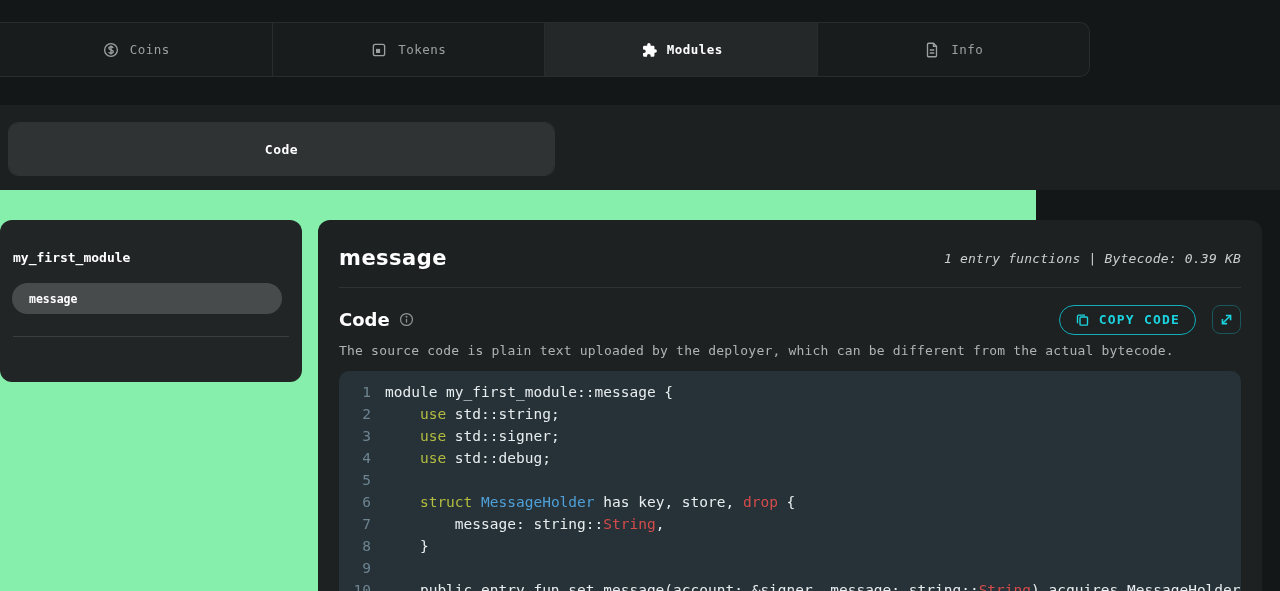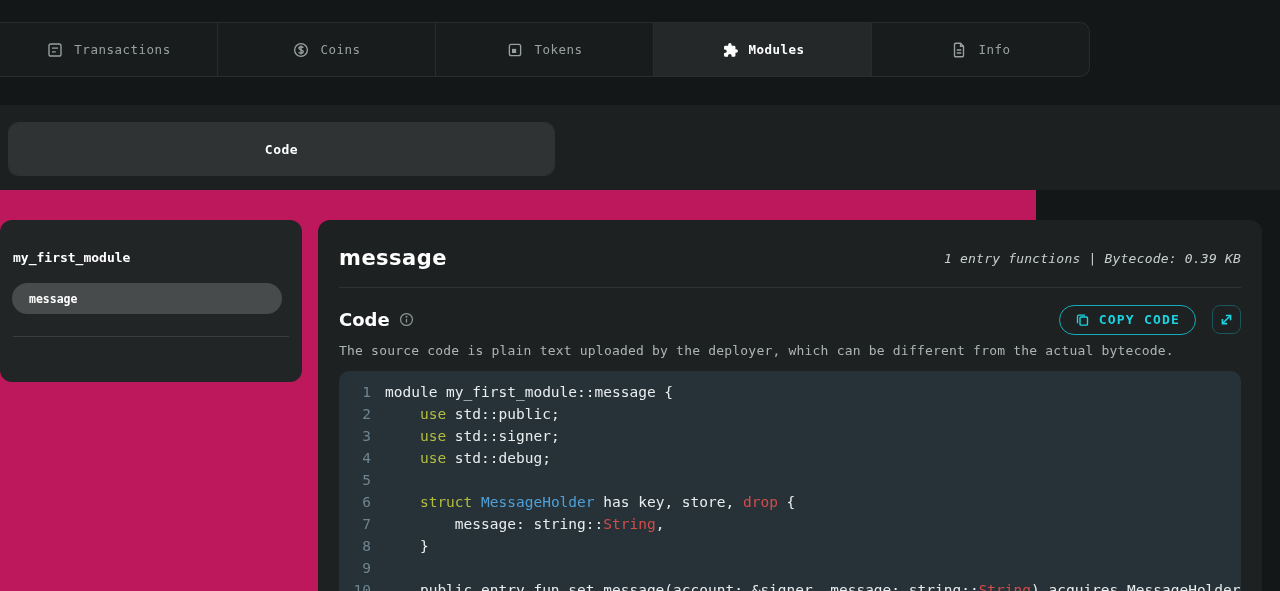--- a/index.html
+++ b/index.html
@@ -34,21 +34,21 @@
   }
   .subtab {
     flex:1; display:flex; align-items:center; justify-content:center;
     color:#9aa0a0; font-size:13px; letter-spacing:0.5px;
     border-right:1px solid #2e3232; cursor:pointer;
   }
   .subtab:last-child { border-right:none; }
   .subtab.active { background:#2f3333; color:#ffffff; font-weight:bold; }
 
   
-  .content { position:absolute; left:0; top:190px; width:1036px; height:401px; background:#be185d;padding-left:6px; }
+  .content { position:absolute; left:0; top:190px; width:1036px; height:401px; background:#86efac;padding-left:6px; }
 
   .sidebar-card {
     position:absolute; left:0; top:30px; width:302px; height:162px;
     background:#222525; border-radius:12px;
   }
   .module-name { position:absolute; left:13px; top:30px; font-size:13px; font-weight:bold; color:#fff; }
   .sidebar-items { position:absolute; left:12px; top:63px; width:270px; }
   .module-item {
     height:31px; width:270px; background:#474b4b; border-radius:16px;
     display:flex; align-items:center; padding-left:17px;
@@ -102,30 +102,20 @@
   .ln { width:32px; text-align:right; color:#6e8491; flex-shrink:0; user-select:none; }
   .lc { padding-left:14px; color:#e8edef; }
   .tok-k { color:var(--tok-keyword,#b3bc3f); }
   .tok-t { color:var(--tok-type,#4fa0d8); }
   .tok-r { color:var(--tok-red,#d54b4b); }
 </style>
 </head>
 <body>
 
 <nav class="topnav">
-    <div class="tab">
-      <span class="nav-icon" style="display:flex;">
-        <svg viewBox="0 0 24 24" fill="none" stroke="currentColor" stroke-width="1.8">
-          <rect x="4" y="4" width="16" height="16" rx="2.5"></rect>
-          <line x1="8" y1="9.5" x2="16" y2="9.5"></line>
-          <line x1="8" y1="14.5" x2="13" y2="14.5"></line>
-        </svg>
-      </span>
-      <span class="nav-label">Transactions</span>
-    </div>
     <div class="tab">
       <span class="nav-icon" style="display:flex;">
         <svg viewBox="0 0 24 24" fill="none" stroke="currentColor" stroke-width="1.8">
           <circle cx="12" cy="12" r="8.5"></circle>
           <path d="M15 9.2c-0.6-1-1.7-1.5-3-1.5-1.6 0-2.8 0.8-2.8 2.1 0 2.8 5.8 1.5 5.8 4.3 0 1.3-1.3 2.2-3 2.2-1.4 0-2.6-0.6-3.2-1.6"></path>
           <line x1="12" y1="6" x2="12" y2="18"></line>
         </svg>
       </span>
       <span class="nav-label">Coins</span>
     </div>
@@ -215,21 +205,21 @@
               <polyline points="13,18.5 5.5,18.5 5.5,11"></polyline>
             </svg>
           </span>
         </button>
       </div>
     </div>
     <p class="section-desc">The source code is plain text uploaded by the deployer, which can be different from the actual bytecode.</p>
 
     <div class="code-block">
         <div class="code-line"><span class="ln">1</span><span class="lc"><span>module my_first_module::message {</span></span></div>
-        <div class="code-line"><span class="ln">2</span><span class="lc"><span>    </span><span class="tok-k">use</span><span> std::public;</span></span></div>
+        <div class="code-line"><span class="ln">2</span><span class="lc"><span>    </span><span class="tok-k">use</span><span> std::string;</span></span></div>
         <div class="code-line"><span class="ln">3</span><span class="lc"><span>    </span><span class="tok-k">use</span><span> std::signer;</span></span></div>
         <div class="code-line"><span class="ln">4</span><span class="lc"><span>    </span><span class="tok-k">use</span><span> std::debug;</span></span></div>
         <div class="code-line"><span class="ln">5</span><span class="lc"><span></span></span></div>
         <div class="code-line"><span class="ln">6</span><span class="lc"><span>    </span><span class="tok-k">struct</span><span> </span><span class="tok-t">MessageHolder</span><span> has key, store, </span><span class="tok-r">drop</span><span> {</span></span></div>
         <div class="code-line"><span class="ln">7</span><span class="lc"><span>        message: string::</span><span class="tok-r">String</span><span>,</span></span></div>
         <div class="code-line"><span class="ln">8</span><span class="lc"><span>    }</span></span></div>
         <div class="code-line"><span class="ln">9</span><span class="lc"><span></span></span></div>
         <div class="code-line"><span class="ln">10</span><span class="lc"><span>    public entry fun set_message(account: &amp;signer, message: string::</span><span class="tok-r">String</span><span>) acquires MessageHolder {</span></span></div>
       </div>
   </section>

